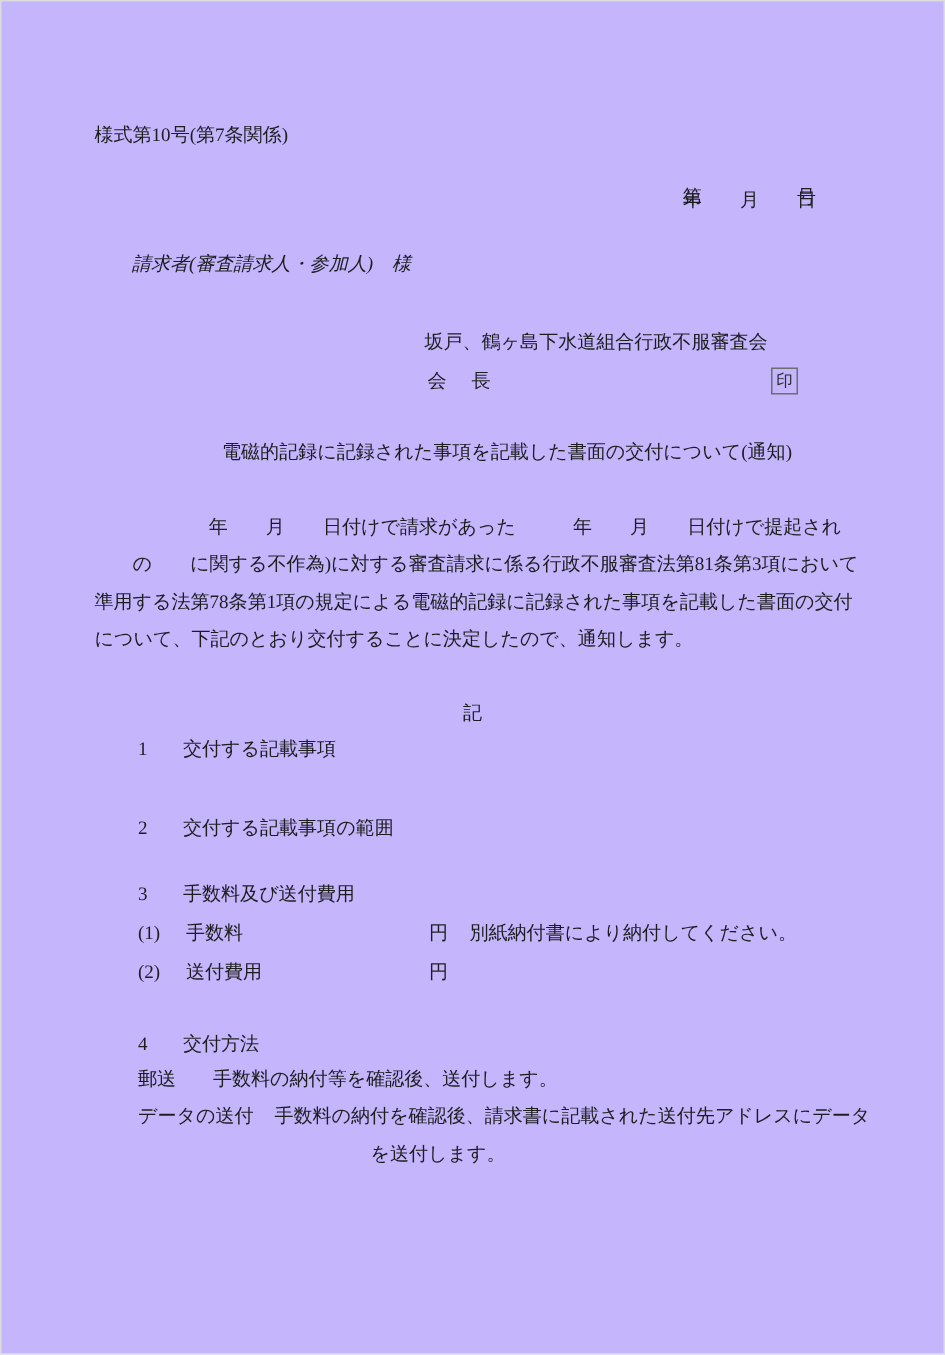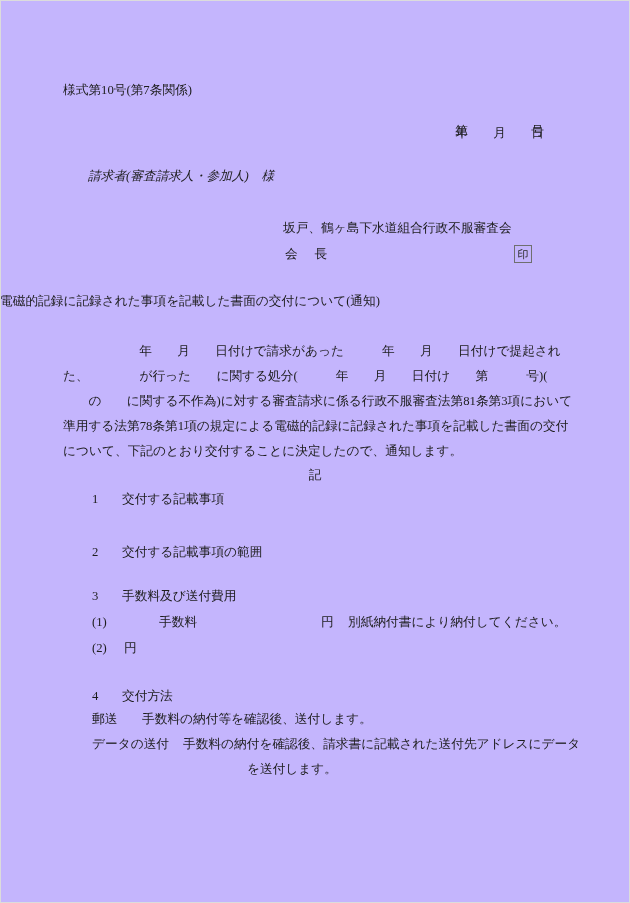--- a/index.html
+++ b/index.html
@@ -41,21 +41,21 @@
     color: #2a2a2a;
     font-size: 11px;
     line-height: 16px;
     text-align: center;
     letter-spacing: 0;
   }
   .subject {
     top: 293px;
     left: 0;
     width: 528px;
-    text-align: left;
+    text-align: right;
     white-space: pre;
     position: absolute;
     line-height: 16px;
   }
   .body-block {
     position: absolute;
     top: 339px;
     left: 63px;
     width: 504px;
   }
@@ -86,21 +86,21 @@
   .fee-row {
     position: absolute;
     left: 92px;
     display: flex;
     line-height: 25px;
     white-space: pre;
   }
   .fee-1 { top: 610px; }
   .fee-2 { top: 636px; }
   .fee-no    { width: 32px; }
-  .fee-label { width: 162px; margin-left: 35px; }
+  .fee-label { width: 162px; }
   .fee-unit  { width: 27px; }
   .method-row {
     position: absolute;
     left: 92px;
     display: flex;
     line-height: 25px;
     white-space: pre;
   }
   .method-1 { top: 707px; }
   .method-2 { top: 732px; }
@@ -130,21 +130,20 @@
   <div class="ln org-line">坂戸、鶴ヶ島下水道組合行政不服審査会</div>
 
   <div class="ln kaicho-line">会　長</div>
 
   <div class="seal-box">印</div>
 
   <div class="subject">電磁的記録に記録された事項を記載した書面の交付について(通知)</div>
 
   <div class="body-block">
     <div class="body-line">　　　　　　年　　月　　日付けで請求があった　　　年　　月　　日付けで提起され</div>
-    <div class="body-line">た、　　　　が行った　　に関する処分(　　　年　　月　　日付け　　第　　　号)(</div>
     <div class="body-line">　　の　　に関する不作為)に対する審査請求に係る行政不服審査法第81条第3項において</div>
     <div class="body-line">準用する法第78条第1項の規定による電磁的記録に記録された事項を記載した書面の交付</div>
     <div class="body-line">について、下記のとおり交付することに決定したので、通知します。</div>
   </div>
 
   <div class="ki-marker">記</div>
 
   <div class="item-row item-1">
     <span class="item-no">1</span>
     <span class="item-label">交付する記載事項</span>
@@ -162,20 +161,21 @@
 
   <div class="fee-row fee-1">
     <span class="fee-no">(1)</span>
     <span class="fee-label">手数料</span>
     <span class="fee-unit">円</span>
     <span class="fee-note">別紙納付書により納付してください。</span>
   </div>
 
   <div class="fee-row fee-2">
     <span class="fee-no">(2)</span>
+    <span class="fee-label">送付費用</span>
     <span class="fee-unit">円</span>
   </div>
 
   <div class="item-row item-4">
     <span class="item-no">4</span>
     <span class="item-label">交付方法</span>
   </div>
 
   <div class="method-row method-1">
     <span class="method-label-1">郵送</span>

